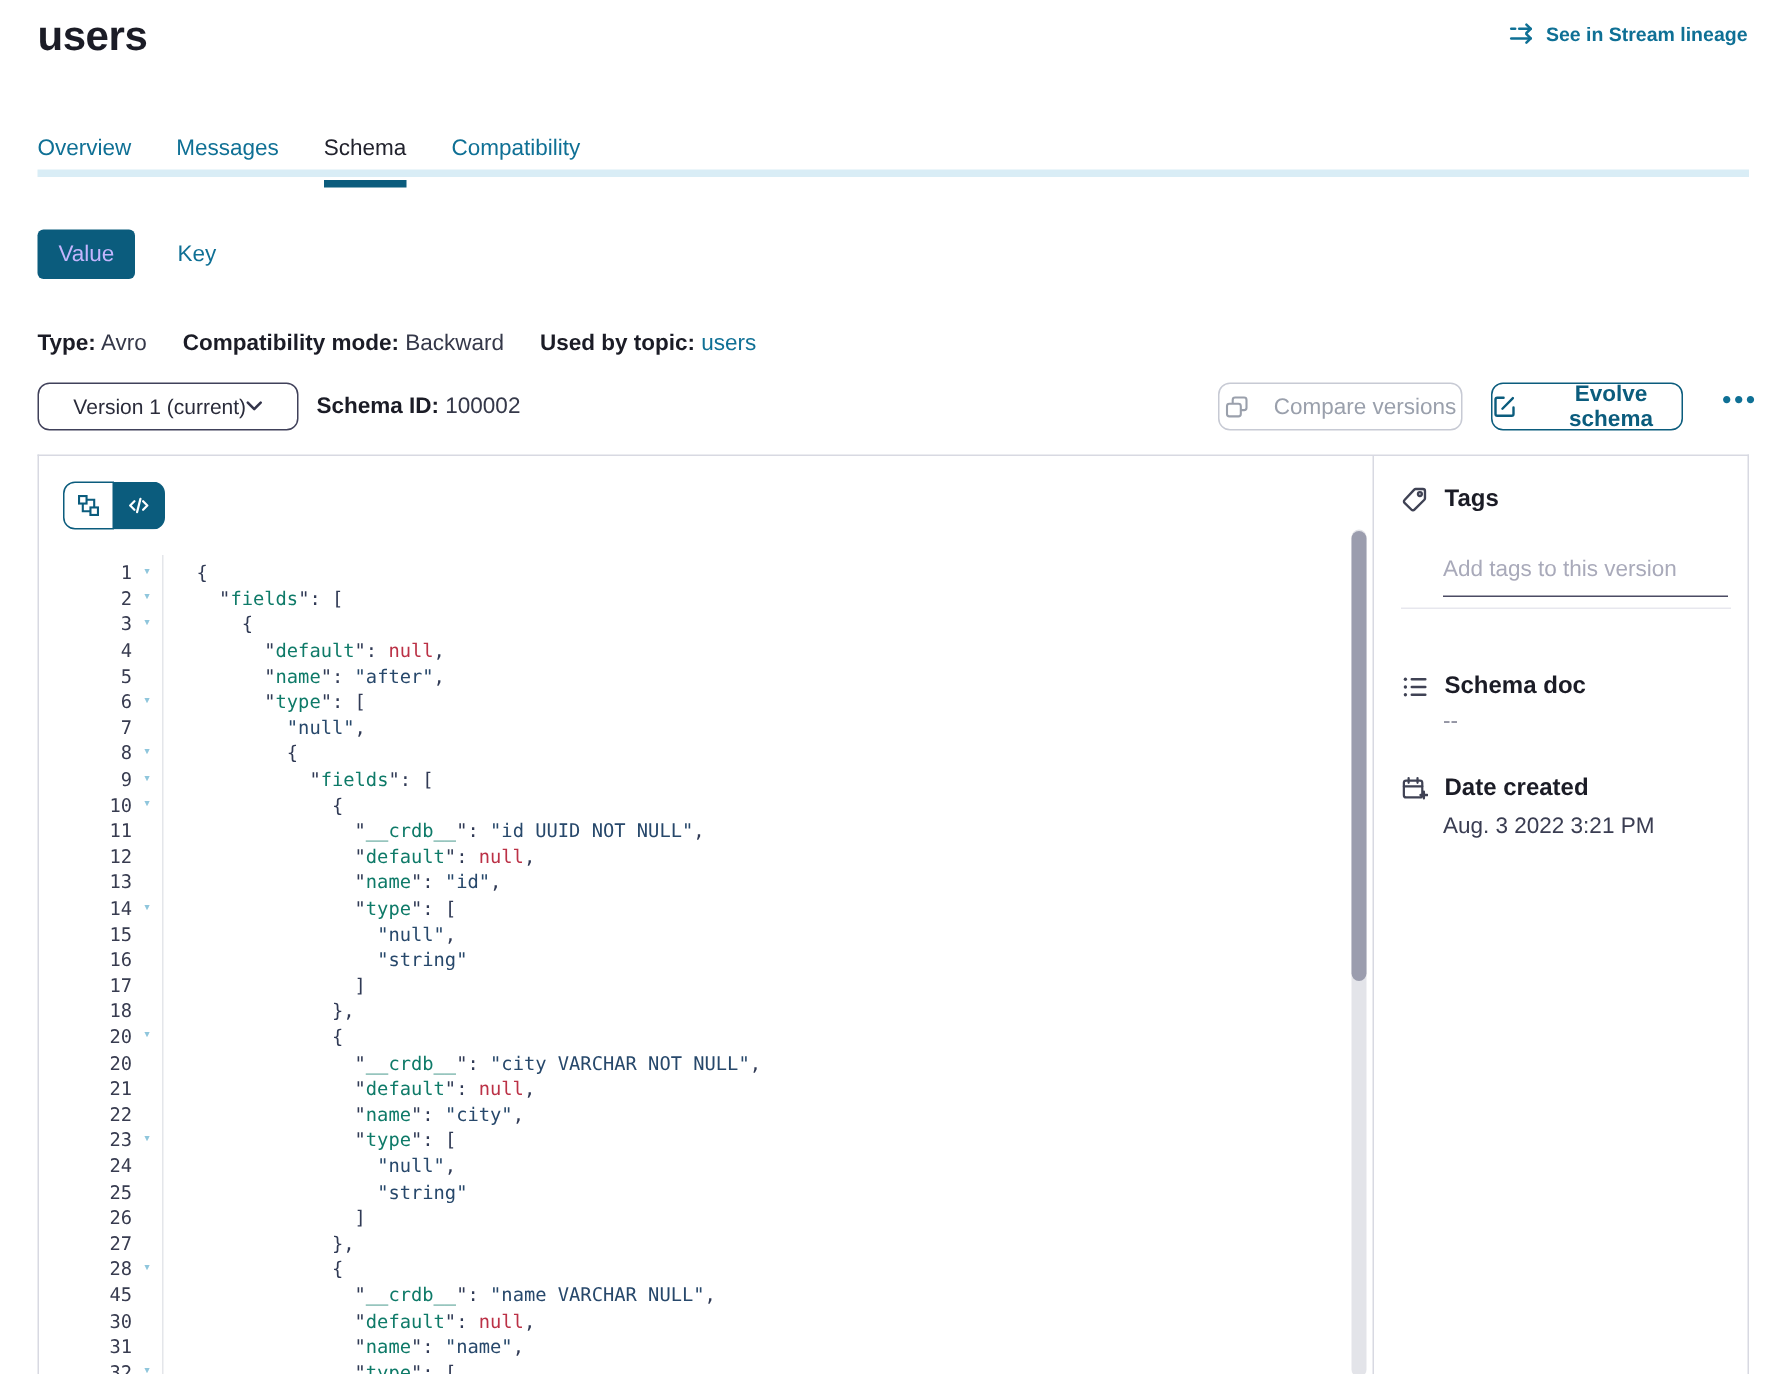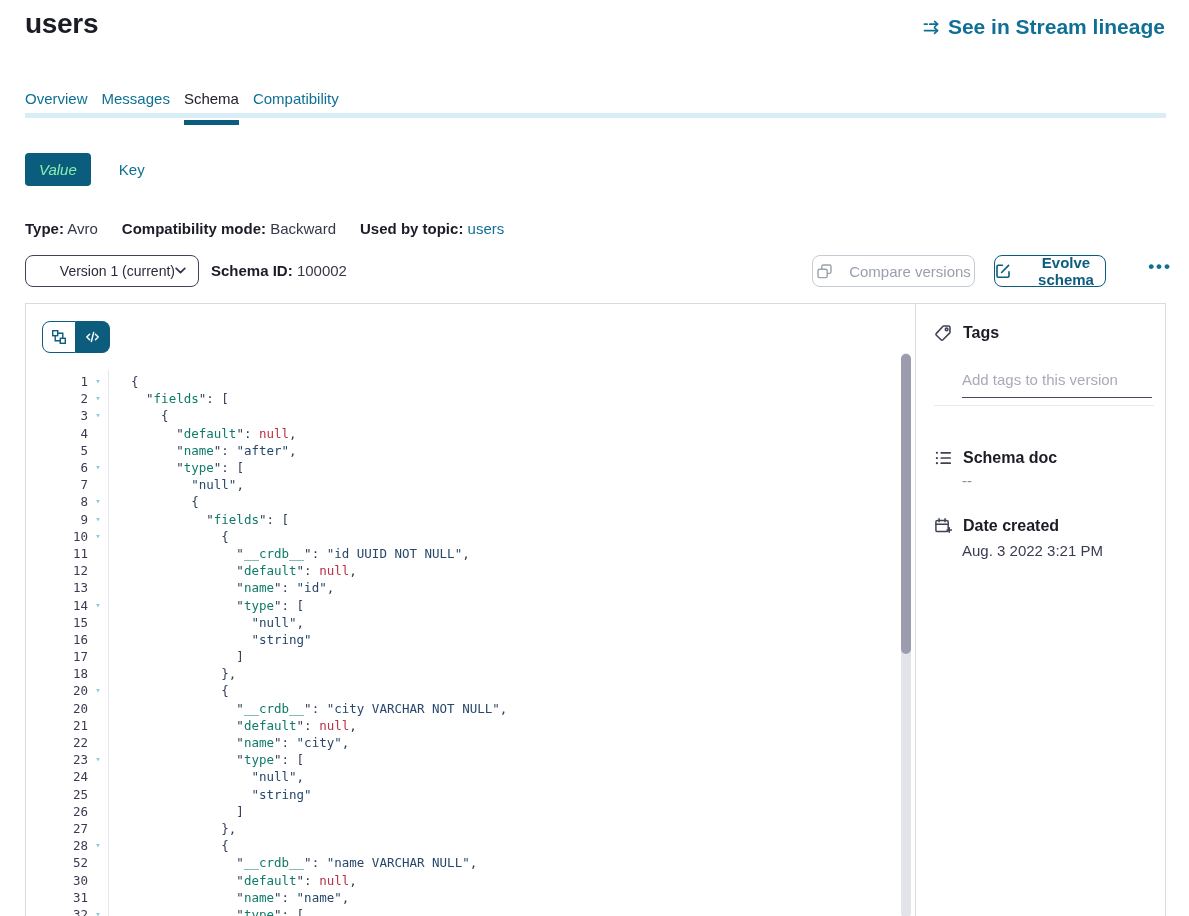--- a/index.html
+++ b/index.html
@@ -21,67 +21,66 @@
     font-family:"Liberation Sans",sans-serif;color:var(--text);
   }
   
   .page-title{
     position:absolute;left:25px;top:8px;
     font-size:28px;font-weight:700;color:var(--text-dark);letter-spacing:-0.3px;
   }
   .lineage-link{
     position:absolute;right:24px;top:15px;
     display:flex;align-items:center;gap:7px;
-    color:var(--link);font-size:21px;font-weight:700;cursor:pointer;
+    color:var(--link);font-size:13px;font-weight:700;cursor:pointer;
   }
   
   .tabs{position:absolute;left:25px;right:23px;top:86px;height:32px;}
-  .tab-row{display:flex;gap:14px;}
+  .tab-row{display:flex;gap:30px;}
   .tab{
     position:relative;font-size:15px;color:var(--link);
     padding:4px 0 13px 0;cursor:pointer;
   }
   .tab.active{color:#21222d;}
   .tab.active::after{
     content:"";position:absolute;left:0;right:0;bottom:-5px;height:5px;
     background:var(--accent);z-index:1;
   }
   .tab-track{
     position:absolute;left:0;right:0;top:27px;height:5px;background:#d9edf6;
   }
   
   .vk-row{position:absolute;left:25px;top:153px;display:flex;align-items:center;gap:28px;}
   .value-btn{
-    background:var(--accent);color:#86efac;font-size:15px;
+    background:var(--accent);color:#c4b5fd;font-size:15px;
     border:none;border-radius:4px;padding:7px 14px;height:33px;cursor:pointer;
     font-family:"Liberation Sans",sans-serif;
-    font-style:italic;
   }
   .key-link{color:var(--link);font-size:15px;cursor:pointer;}
   
   .meta-row{position:absolute;left:25px;top:220px;display:flex;gap:24px;font-size:15px;color:var(--text);}
   .meta-row b{color:var(--text-dark);font-weight:700;}
   .meta-row .lnk{color:var(--link);cursor:pointer;}
   
   .version-bar{position:absolute;left:25px;right:23px;top:255px;height:32px;}
   .select{
     position:absolute;left:0;top:0;width:174px;height:32px;
     border:1px solid #40415a;border-radius:8px;background:#fff;
-    display:flex;align-items:center;justify-content:flex-end;
+    display:flex;align-items:center;justify-content:center;
     padding:0 12px;font-size:14px;color:#2a2b3a;cursor:pointer;
   }
   .schema-id{position:absolute;left:186px;top:7px;font-size:15px;}
   .schema-id b{color:var(--text-dark);}
   .btn{
     position:absolute;top:0;height:32px;border-radius:8px;background:#fff;
     display:flex;align-items:center;justify-content:center;gap:16px;
     font-size:15px;cursor:pointer;font-family:"Liberation Sans",sans-serif;
   }
   .btn-compare{left:787px;width:163px;border:1px solid #c7cad4;color:var(--muted);}
-  .btn-evolve{left:969px;width:112px;border:1px solid var(--accent);color:var(--accent);font-weight:700;}
+  .btn-evolve{left:969px;width:128px;border:1px solid var(--accent);color:var(--accent);font-weight:700;}
   .more-dots{
     position:absolute;right:-6px;top:2px;color:var(--link);
     font-size:17px;font-weight:700;letter-spacing:2px;cursor:pointer;
   }
   
   .panel{
     position:absolute;left:25px;right:23px;top:303px;bottom:-2px;
     border:1px solid var(--border);border-bottom:none;background:#fff;
   }
   .code-area{position:absolute;left:0;top:0;bottom:0;width:890px;border-right:1px solid var(--border);}
@@ -366,21 +365,21 @@
           <span class="ln">27</span>
           <span class="fold"></span>
           <span class="lcode"><span class="tok-punc">            },</span></span>
         </div>
         <div class="code-row">
           <span class="ln">28</span>
           <span class="fold">▾</span>
           <span class="lcode"><span class="tok-punc">            {</span></span>
         </div>
         <div class="code-row">
-          <span class="ln">52</span>
+          <span class="ln">45</span>
           <span class="fold"></span>
           <span class="lcode"><span class="tok-punc">              </span><span class="tok-punc">"</span><span class="tok-key">__crdb__</span><span class="tok-punc">":</span><span class="tok-punc"> </span><span class="tok-str">"name VARCHAR NULL"</span><span class="tok-punc">,</span></span>
         </div>
         <div class="code-row">
           <span class="ln">30</span>
           <span class="fold"></span>
           <span class="lcode"><span class="tok-punc">              </span><span class="tok-punc">"</span><span class="tok-key">default</span><span class="tok-punc">":</span><span class="tok-punc"> </span><span class="tok-null">null</span><span class="tok-punc">,</span></span>
         </div>
         <div class="code-row">
           <span class="ln">31</span>

